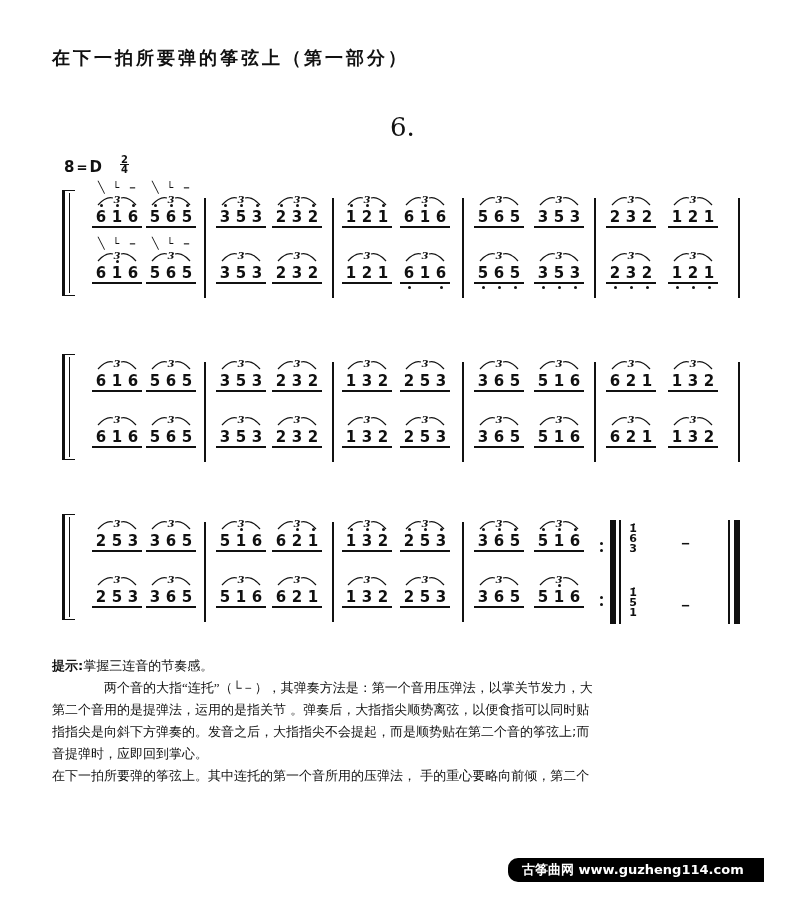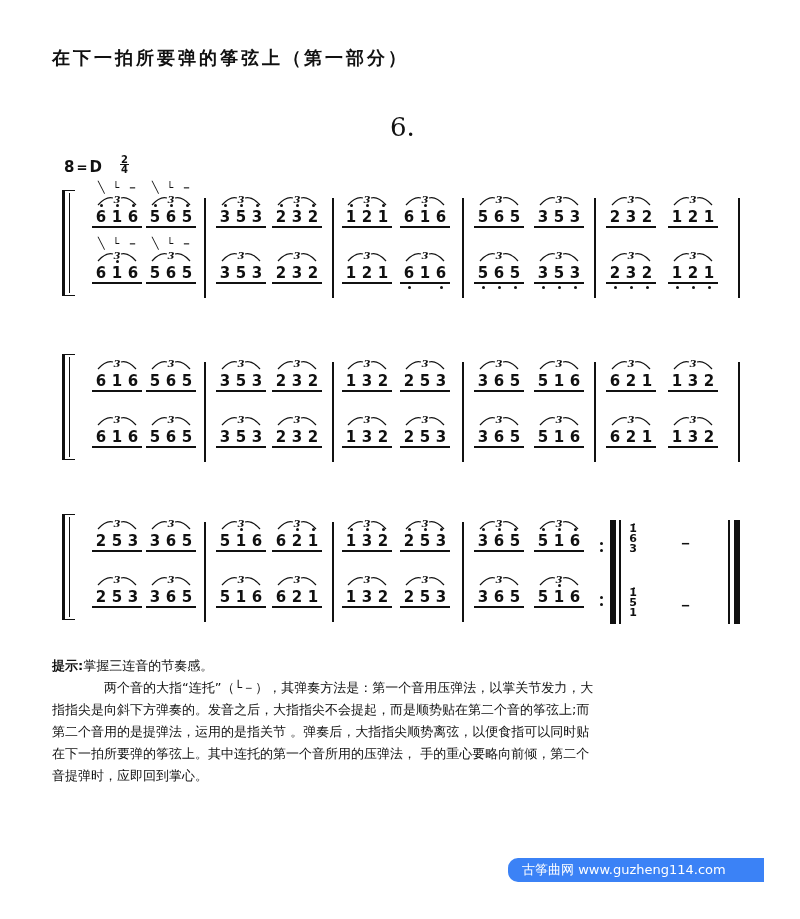--- a/index.html
+++ b/index.html
@@ -41,26 +41,26 @@
   .repeat-dots { position: absolute; width: 4px; }
   .repeat-dots i { display: block; width: 3px; height: 3px; border-radius: 50%; background: #111;
                    margin: 4px 0; }
   .chord { position: absolute; font-size: 11px; font-weight: bold; line-height: 10px;
            text-align: center; width: 12px; }
   .dash { position: absolute; font-size: 15px; font-weight: bold; }
 
   .notes-text { position: absolute; left: 52px; top: 655px; width: 700px; font-size: 13px;
                 line-height: 22px; color: #111; }
   .notes-text p { margin: 0; }
-  .notes-text .indent { text-indent: 52px; }
+  .notes-text .indent { text-indent: 52px; font-family: Liberation Serif, serif; }
   .notes-text b { font-weight: bold; }
 
   .watermark { position: absolute; left: 508px; top: 858px; width: 256px; height: 24px;
-               background: #3b82f6; border-radius: 10px 0 0 10px; color: #fff;
-               font-size: 13px; font-weight: normal; line-height: 24px; padding-left: 14px;
+               background: #000000; border-radius: 10px 0 0 10px; color: #fff;
+               font-size: 13px; font-weight: bold; line-height: 24px; padding-left: 14px;
                box-sizing: border-box; white-space: nowrap; }
 </style>
 </head>
 <body>
 
 <div class="title">在下一拍所要弹的筝弦上（第一部分）</div>
 <div class="piece-no">6.</div>
 
 <div class="key-sig">8＝D</div>
 <div class="time-sig">
@@ -914,19 +914,19 @@
       <div class="dash" style="left: 616px; top: 22px;">－</div>
       <div class="dash" style="left: 616px; top: 84px;">－</div>
       <div class="thin-bar" style="left: 666px; top: 8px; height: 104px;"></div>
       <div class="final-bar" style="left: 672px; top: 8px; height: 104px;"></div>
     </div>
   </div>
 
 <div class="notes-text">
   <p><b>提示:</b><span>掌握三连音的节奏感。</span></p>
   <p class="indent">两个音的大指“连托”（└－），其弹奏方法是：第一个音用压弹法，以掌关节发力，大</p>
+  <p>第二个音用的是提弹法，运用的是指关节 。弹奏后，大指指尖顺势离弦，以便食指可以同时贴</p>
   <p>指指尖是向斜下方弹奏的。发音之后，大指指尖不会提起，而是顺势贴在第二个音的筝弦上;而</p>
-  <p>第二个音用的是提弹法，运用的是指关节 。弹奏后，大指指尖顺势离弦，以便食指可以同时贴</p>
+  <p>音提弹时，应即回到掌心。</p>
   <p>在下一拍所要弹的筝弦上。其中连托的第一个音所用的压弹法， 手的重心要略向前倾，第二个</p>
-  <p>音提弹时，应即回到掌心。</p>
 </div>
 
 <div class="watermark">古筝曲网 www.guzheng114.com</div>
 
 </body></html>

